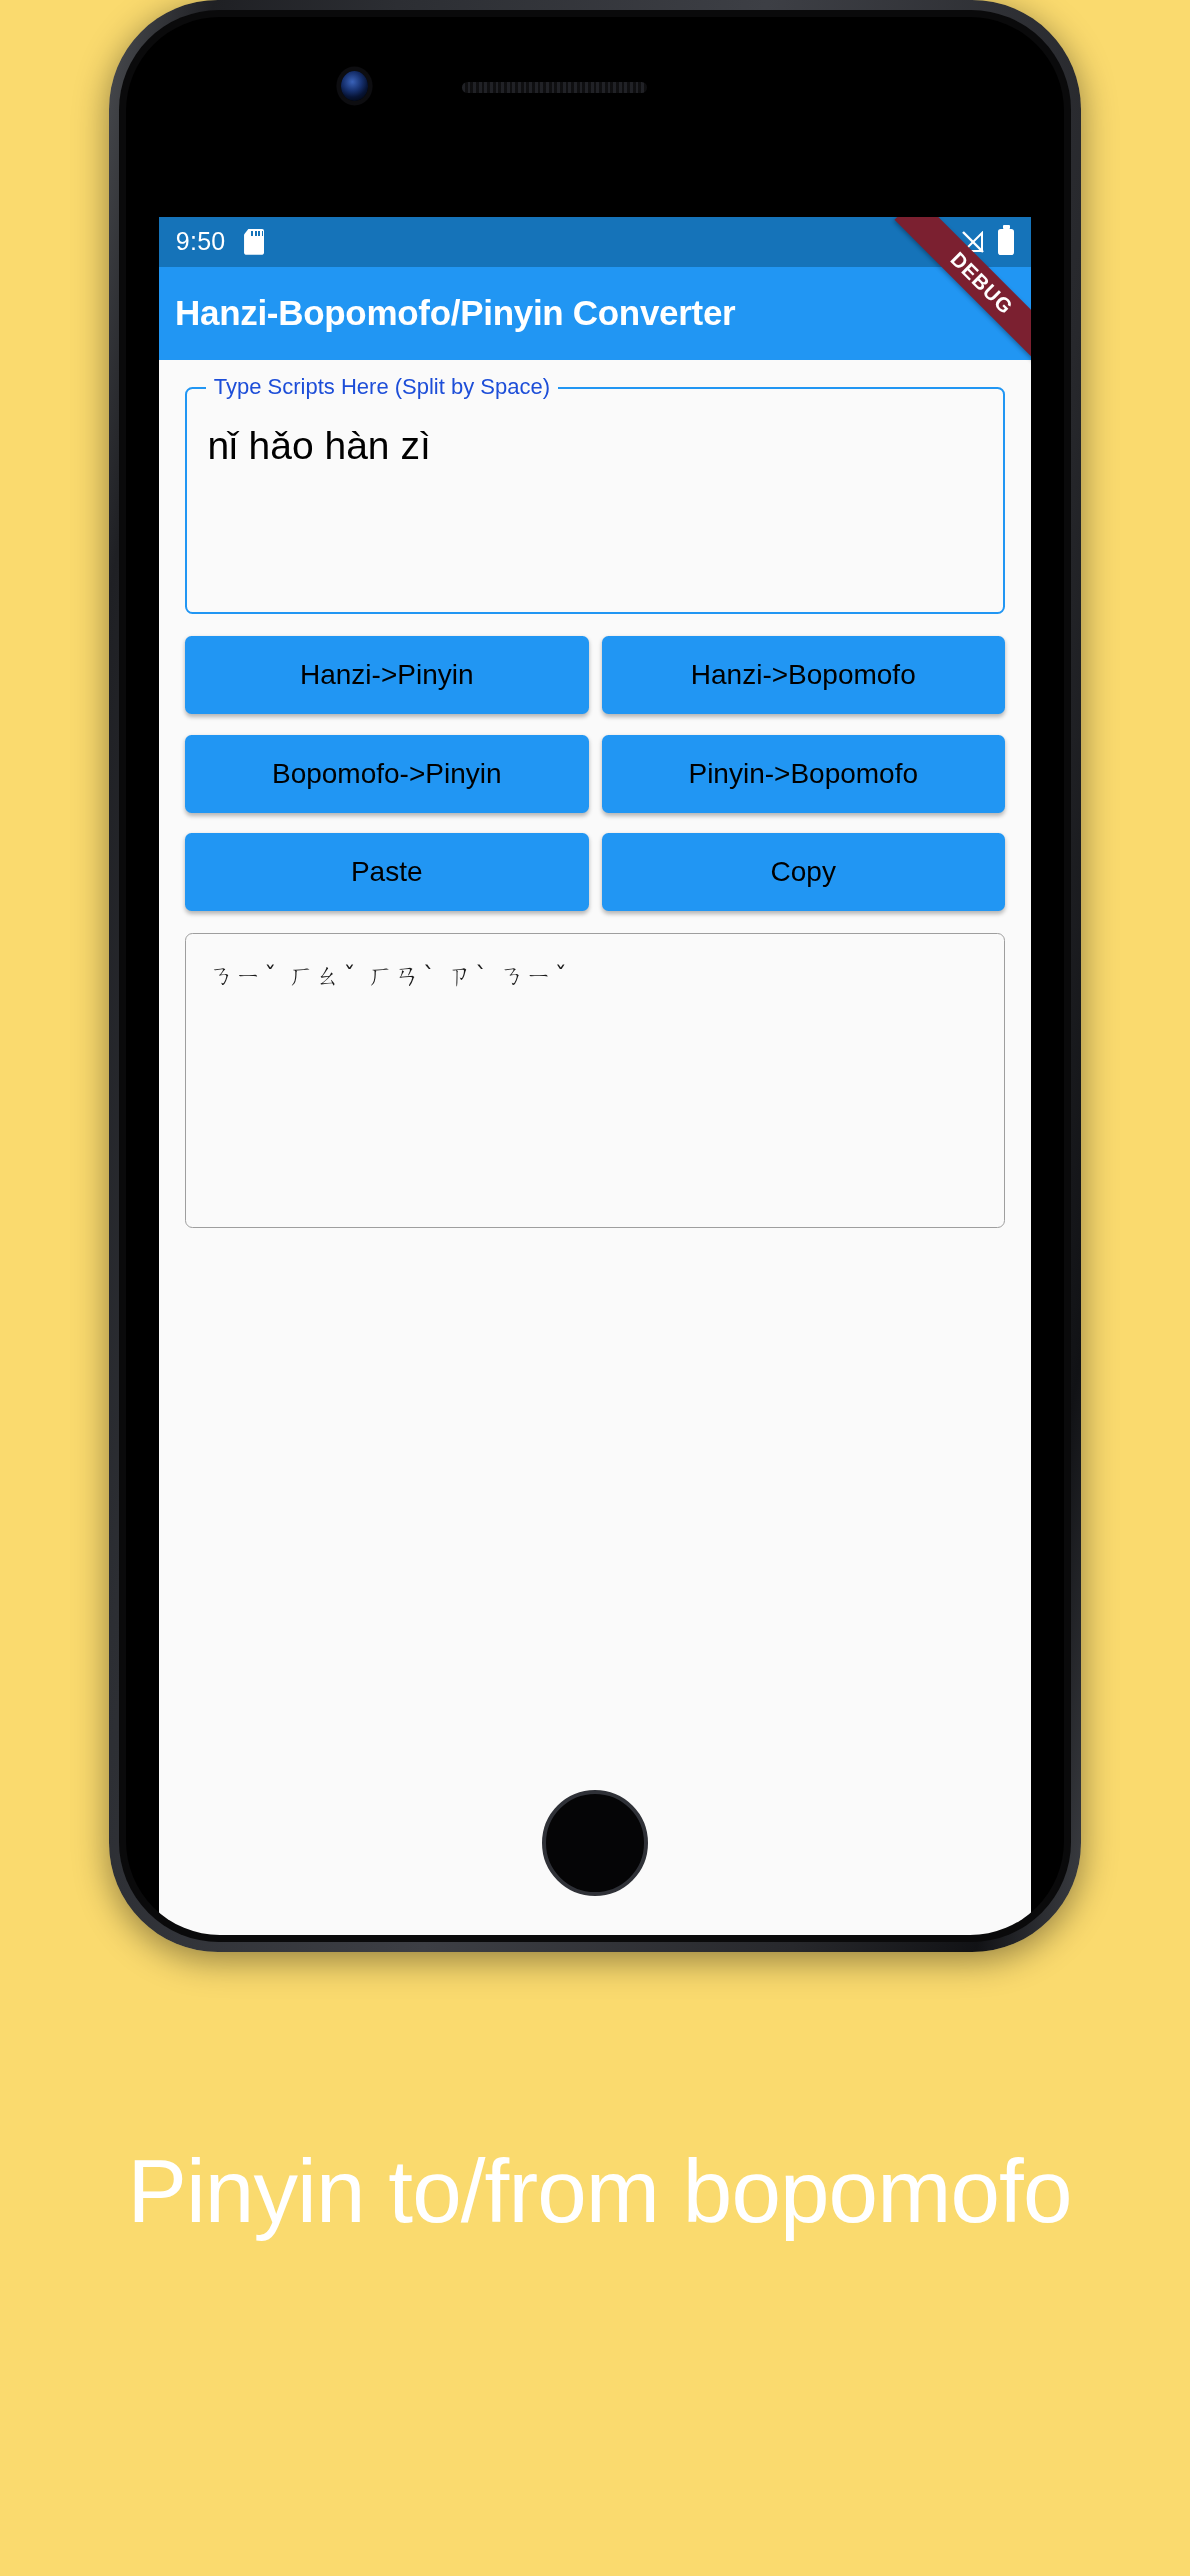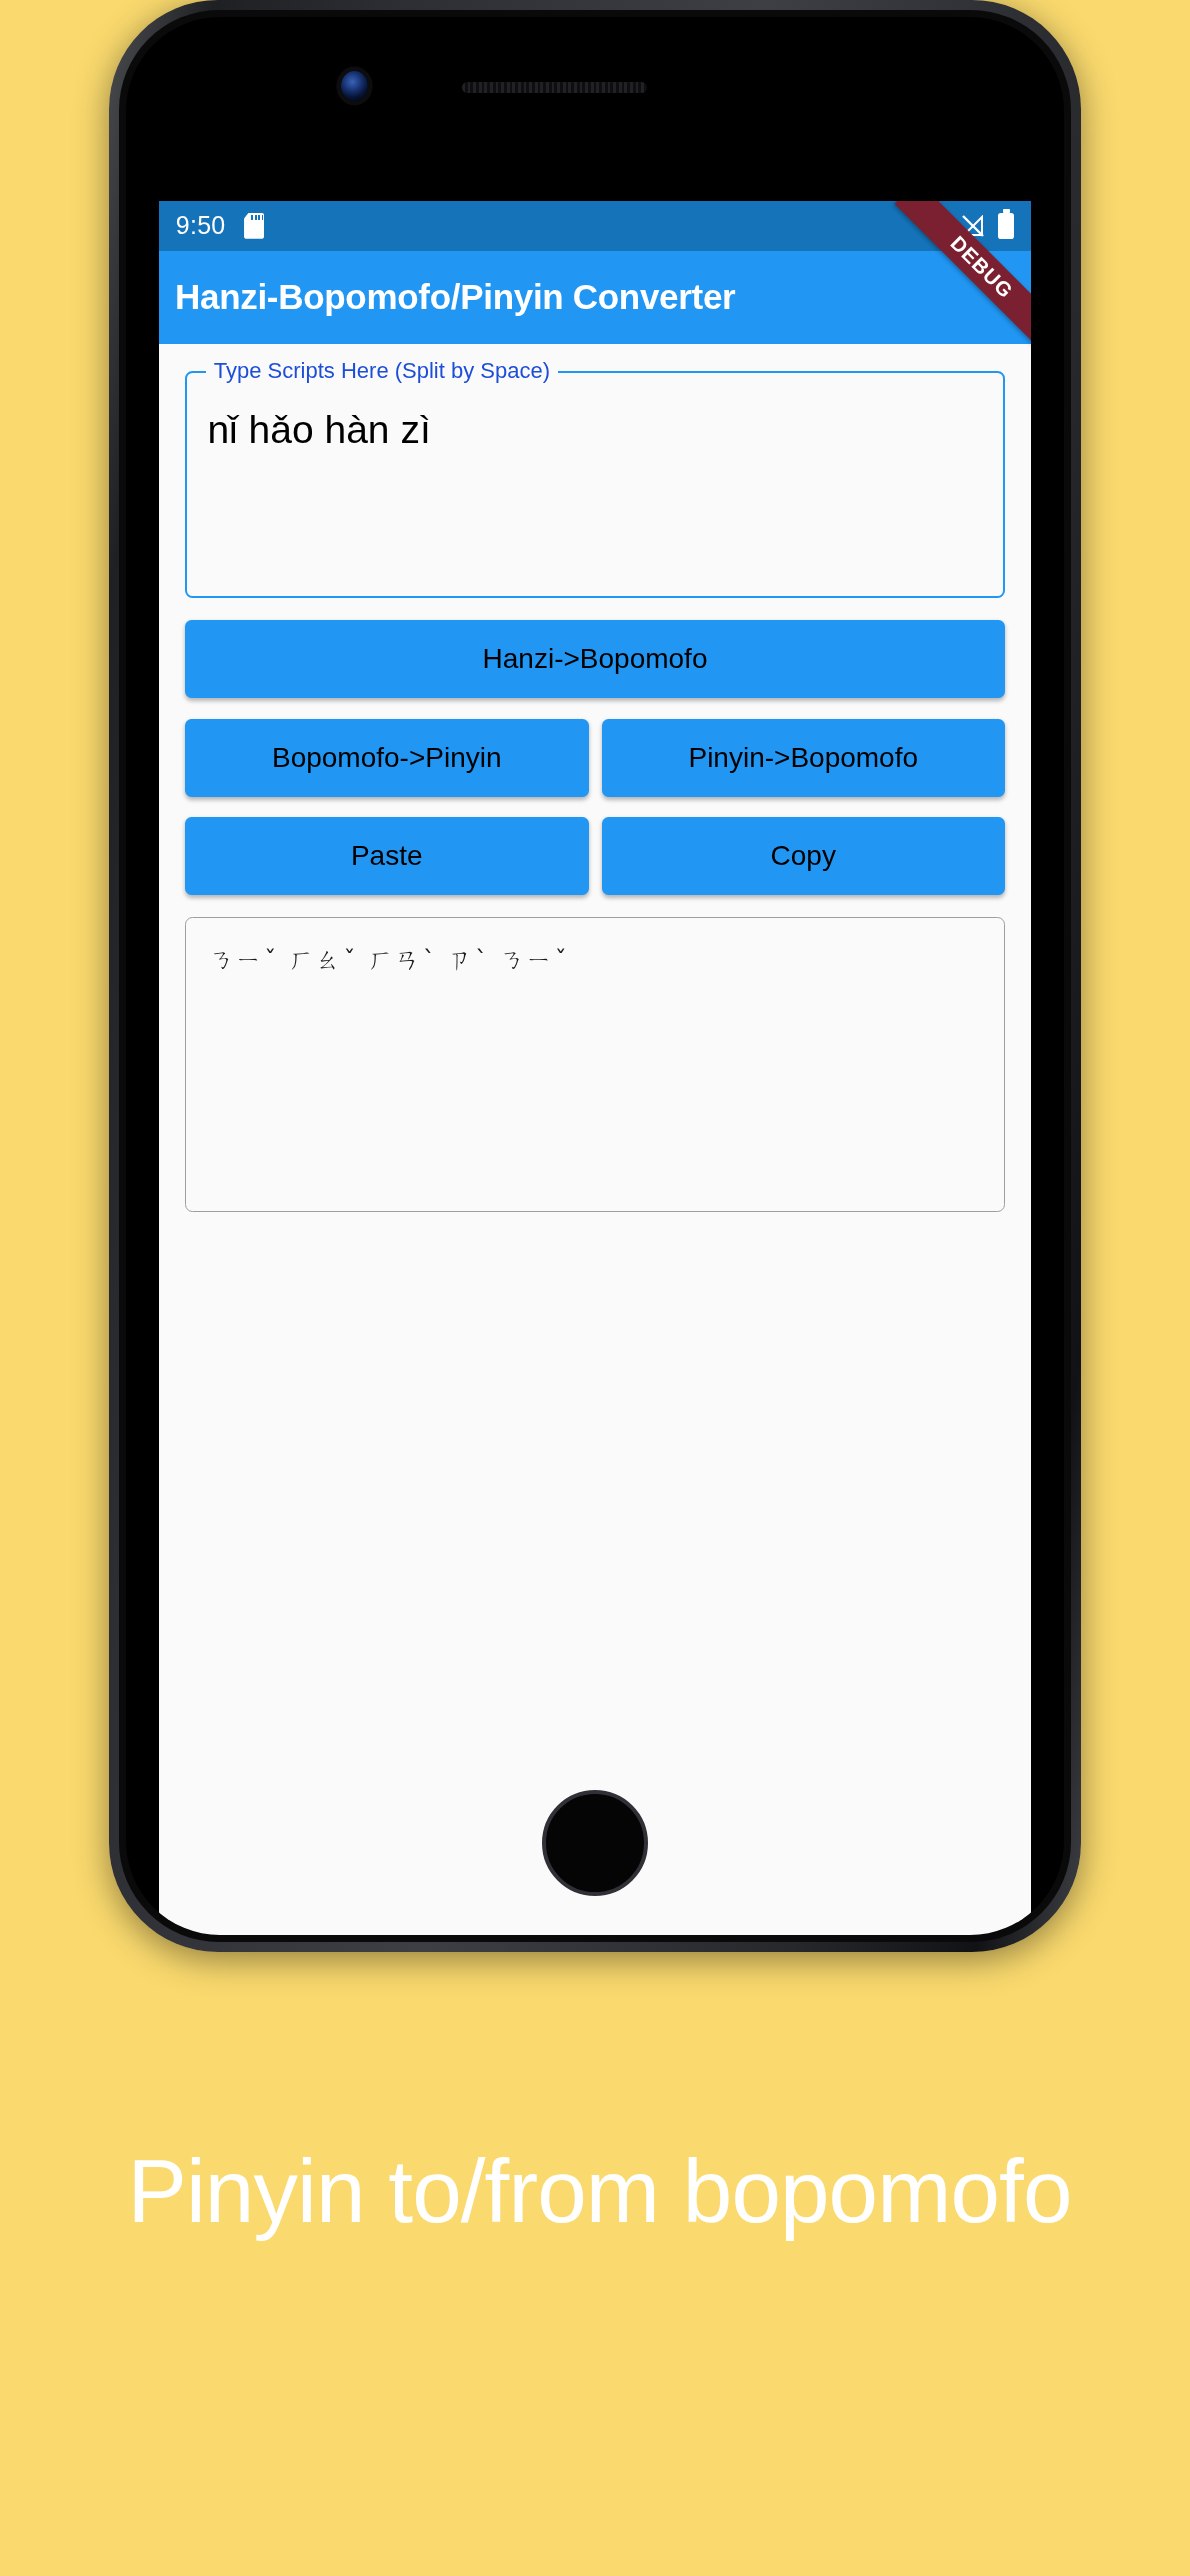--- a/index.html
+++ b/index.html
@@ -62,21 +62,21 @@
     position: absolute; left: 50%; margin-left: -53px; bottom: 39px;
     width: 106px; height: 106px; border-radius: 50%;
     border: 4.6px solid #2f3137;
     background: #050506;
   }
 
   
   #screen {
     position: absolute;
     left: 50%; margin-left: -436px;
-    top: 184px;
+    top: 200px;
     width: 872px; height: 1751px;
     background: #fafafa;
     overflow: hidden;
   }
 
   
   #statusbar {
     height: 50px; background: #1573b9;
     display: flex; align-items: center;
     padding: 0 16.7px;
@@ -241,20 +241,21 @@
         <div id="appbody">
 
           <div id="input-wrap">
             <span id="input-legend">Type Scripts Here (Split by Space)</span>
             <div id="input-value">nǐ hǎo hàn zì</div>
           </div>
 
           <div id="btn-grid">
 
             <div class="btn-row">
+              <button class="app-btn">Hanzi-&gt;Pinyin</button>
               <button class="app-btn">Hanzi-&gt;Bopomofo</button>
             </div>
 
             <div class="btn-row">
               <button class="app-btn">Bopomofo-&gt;Pinyin</button>
               <button class="app-btn">Pinyin-&gt;Bopomofo</button>
             </div>
 
             <div class="btn-row">
               <button class="app-btn">Paste</button>

